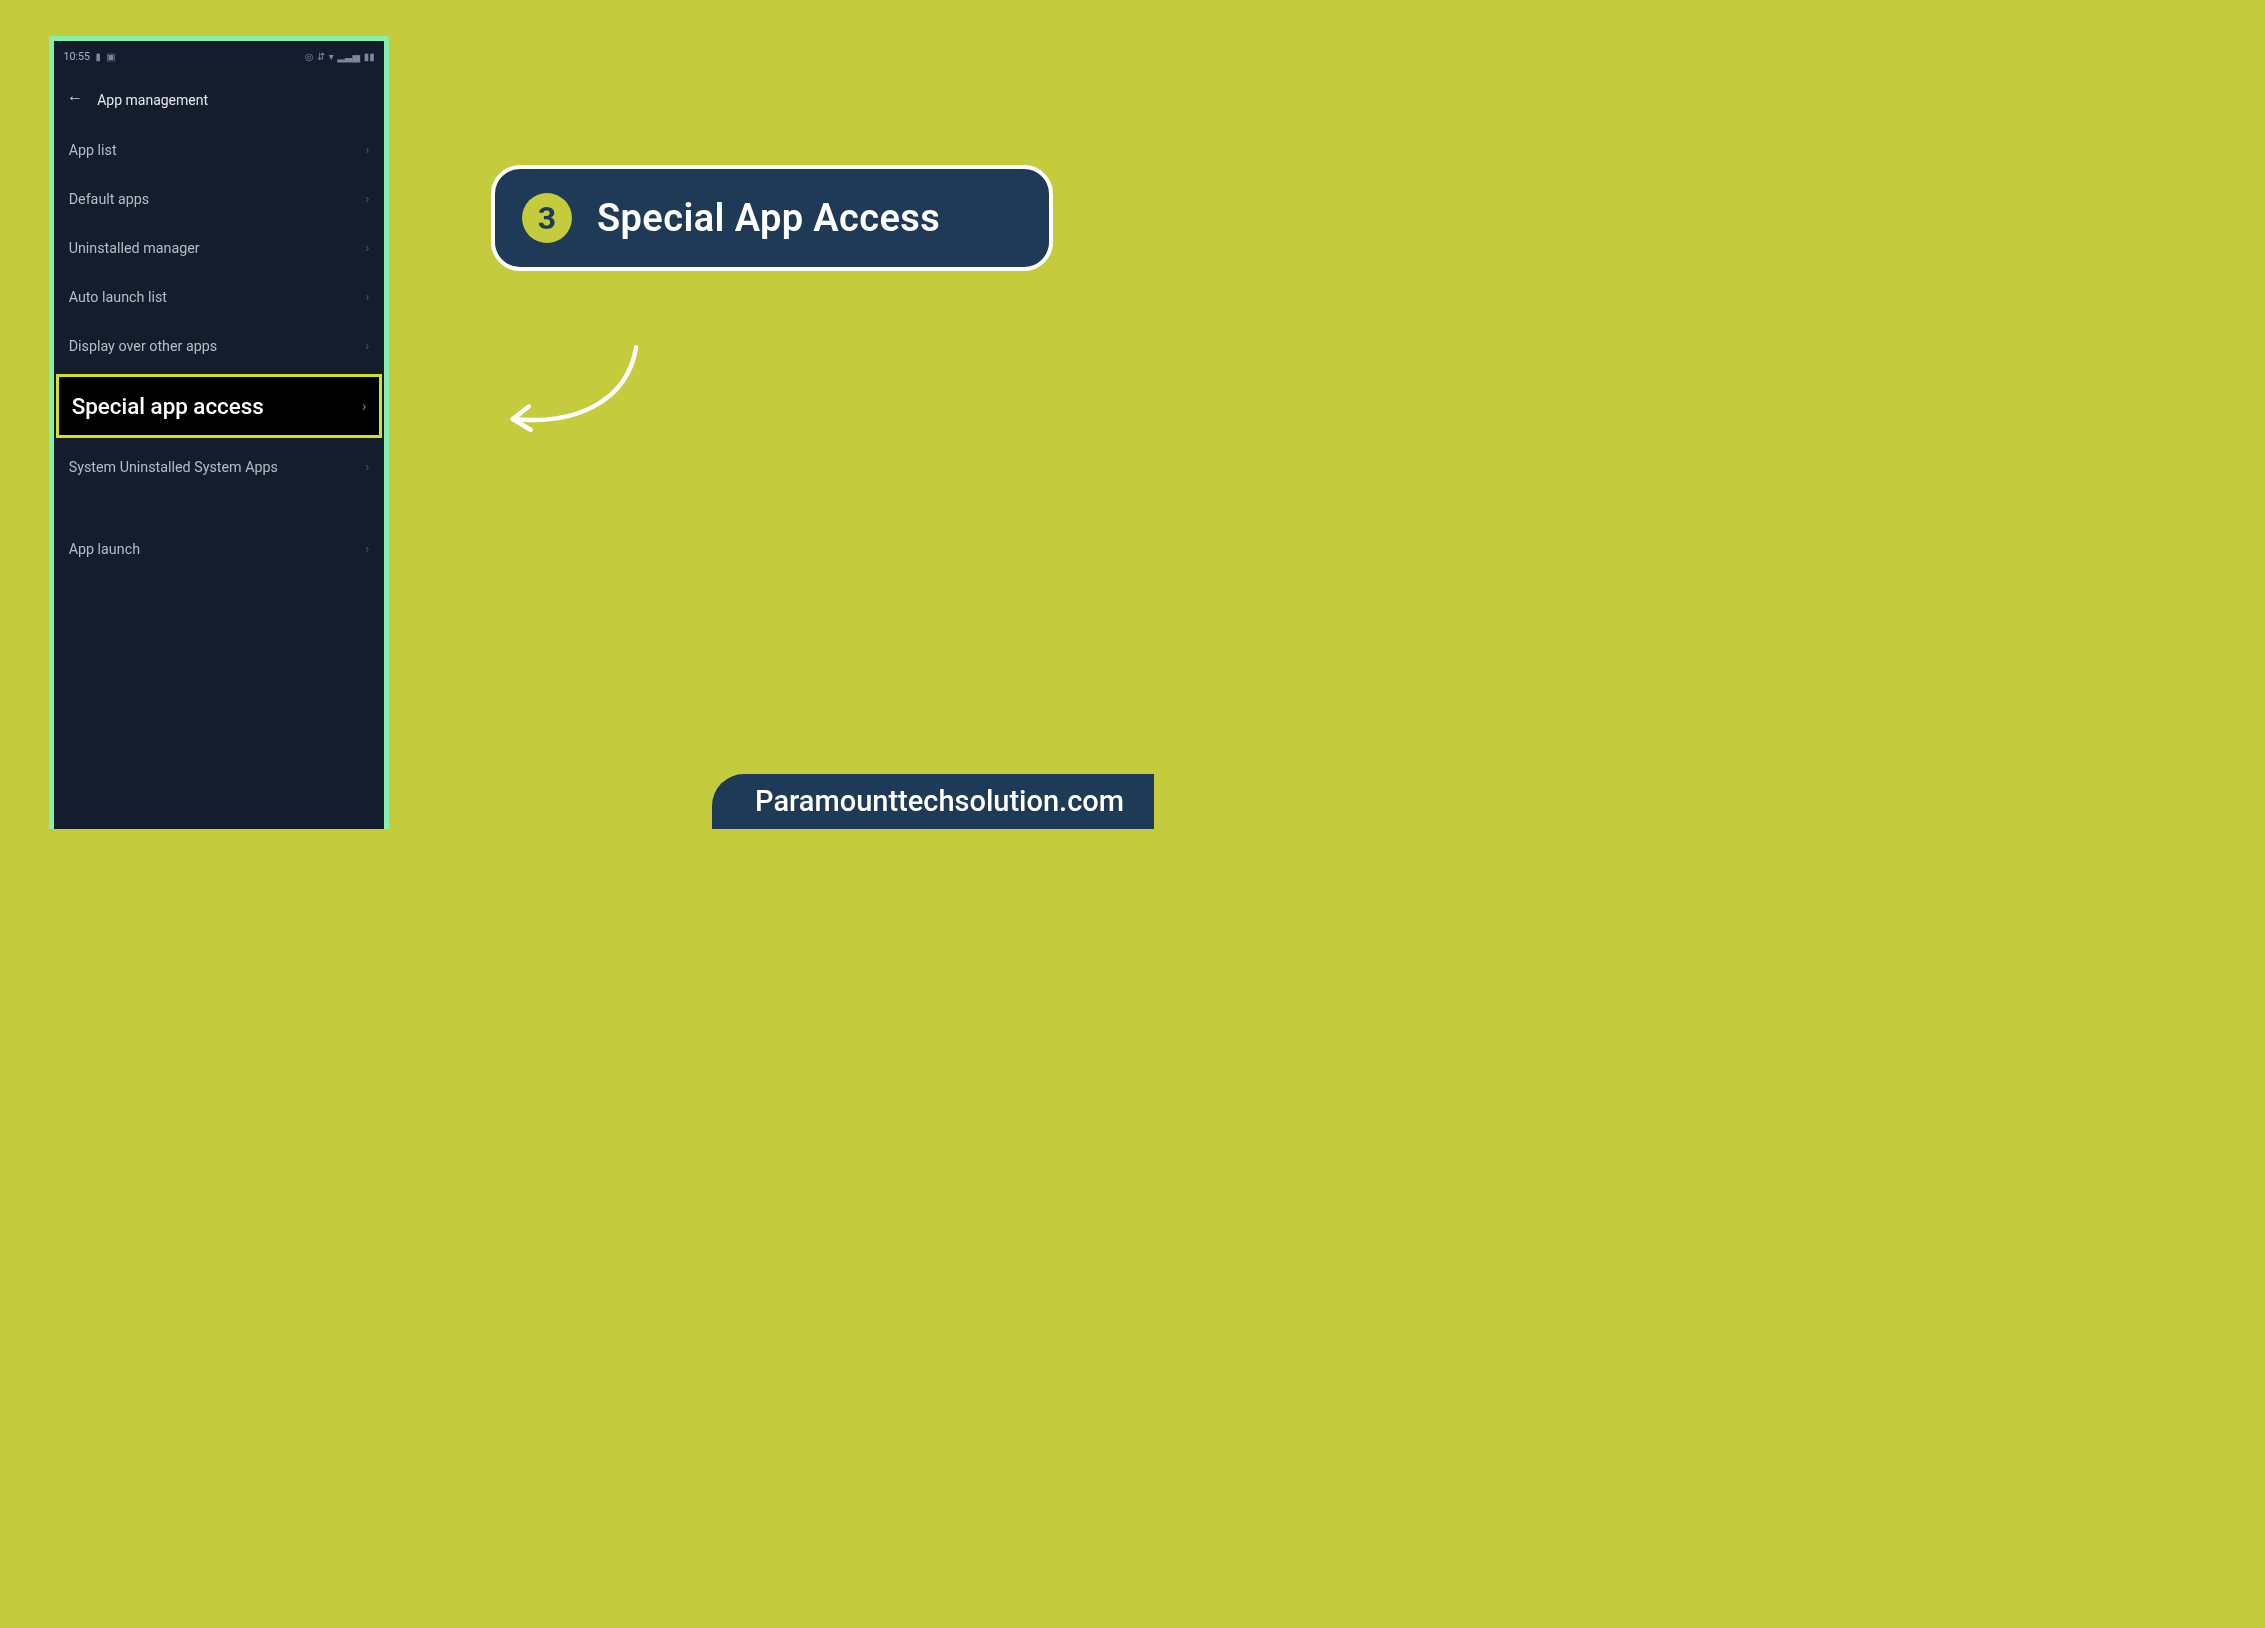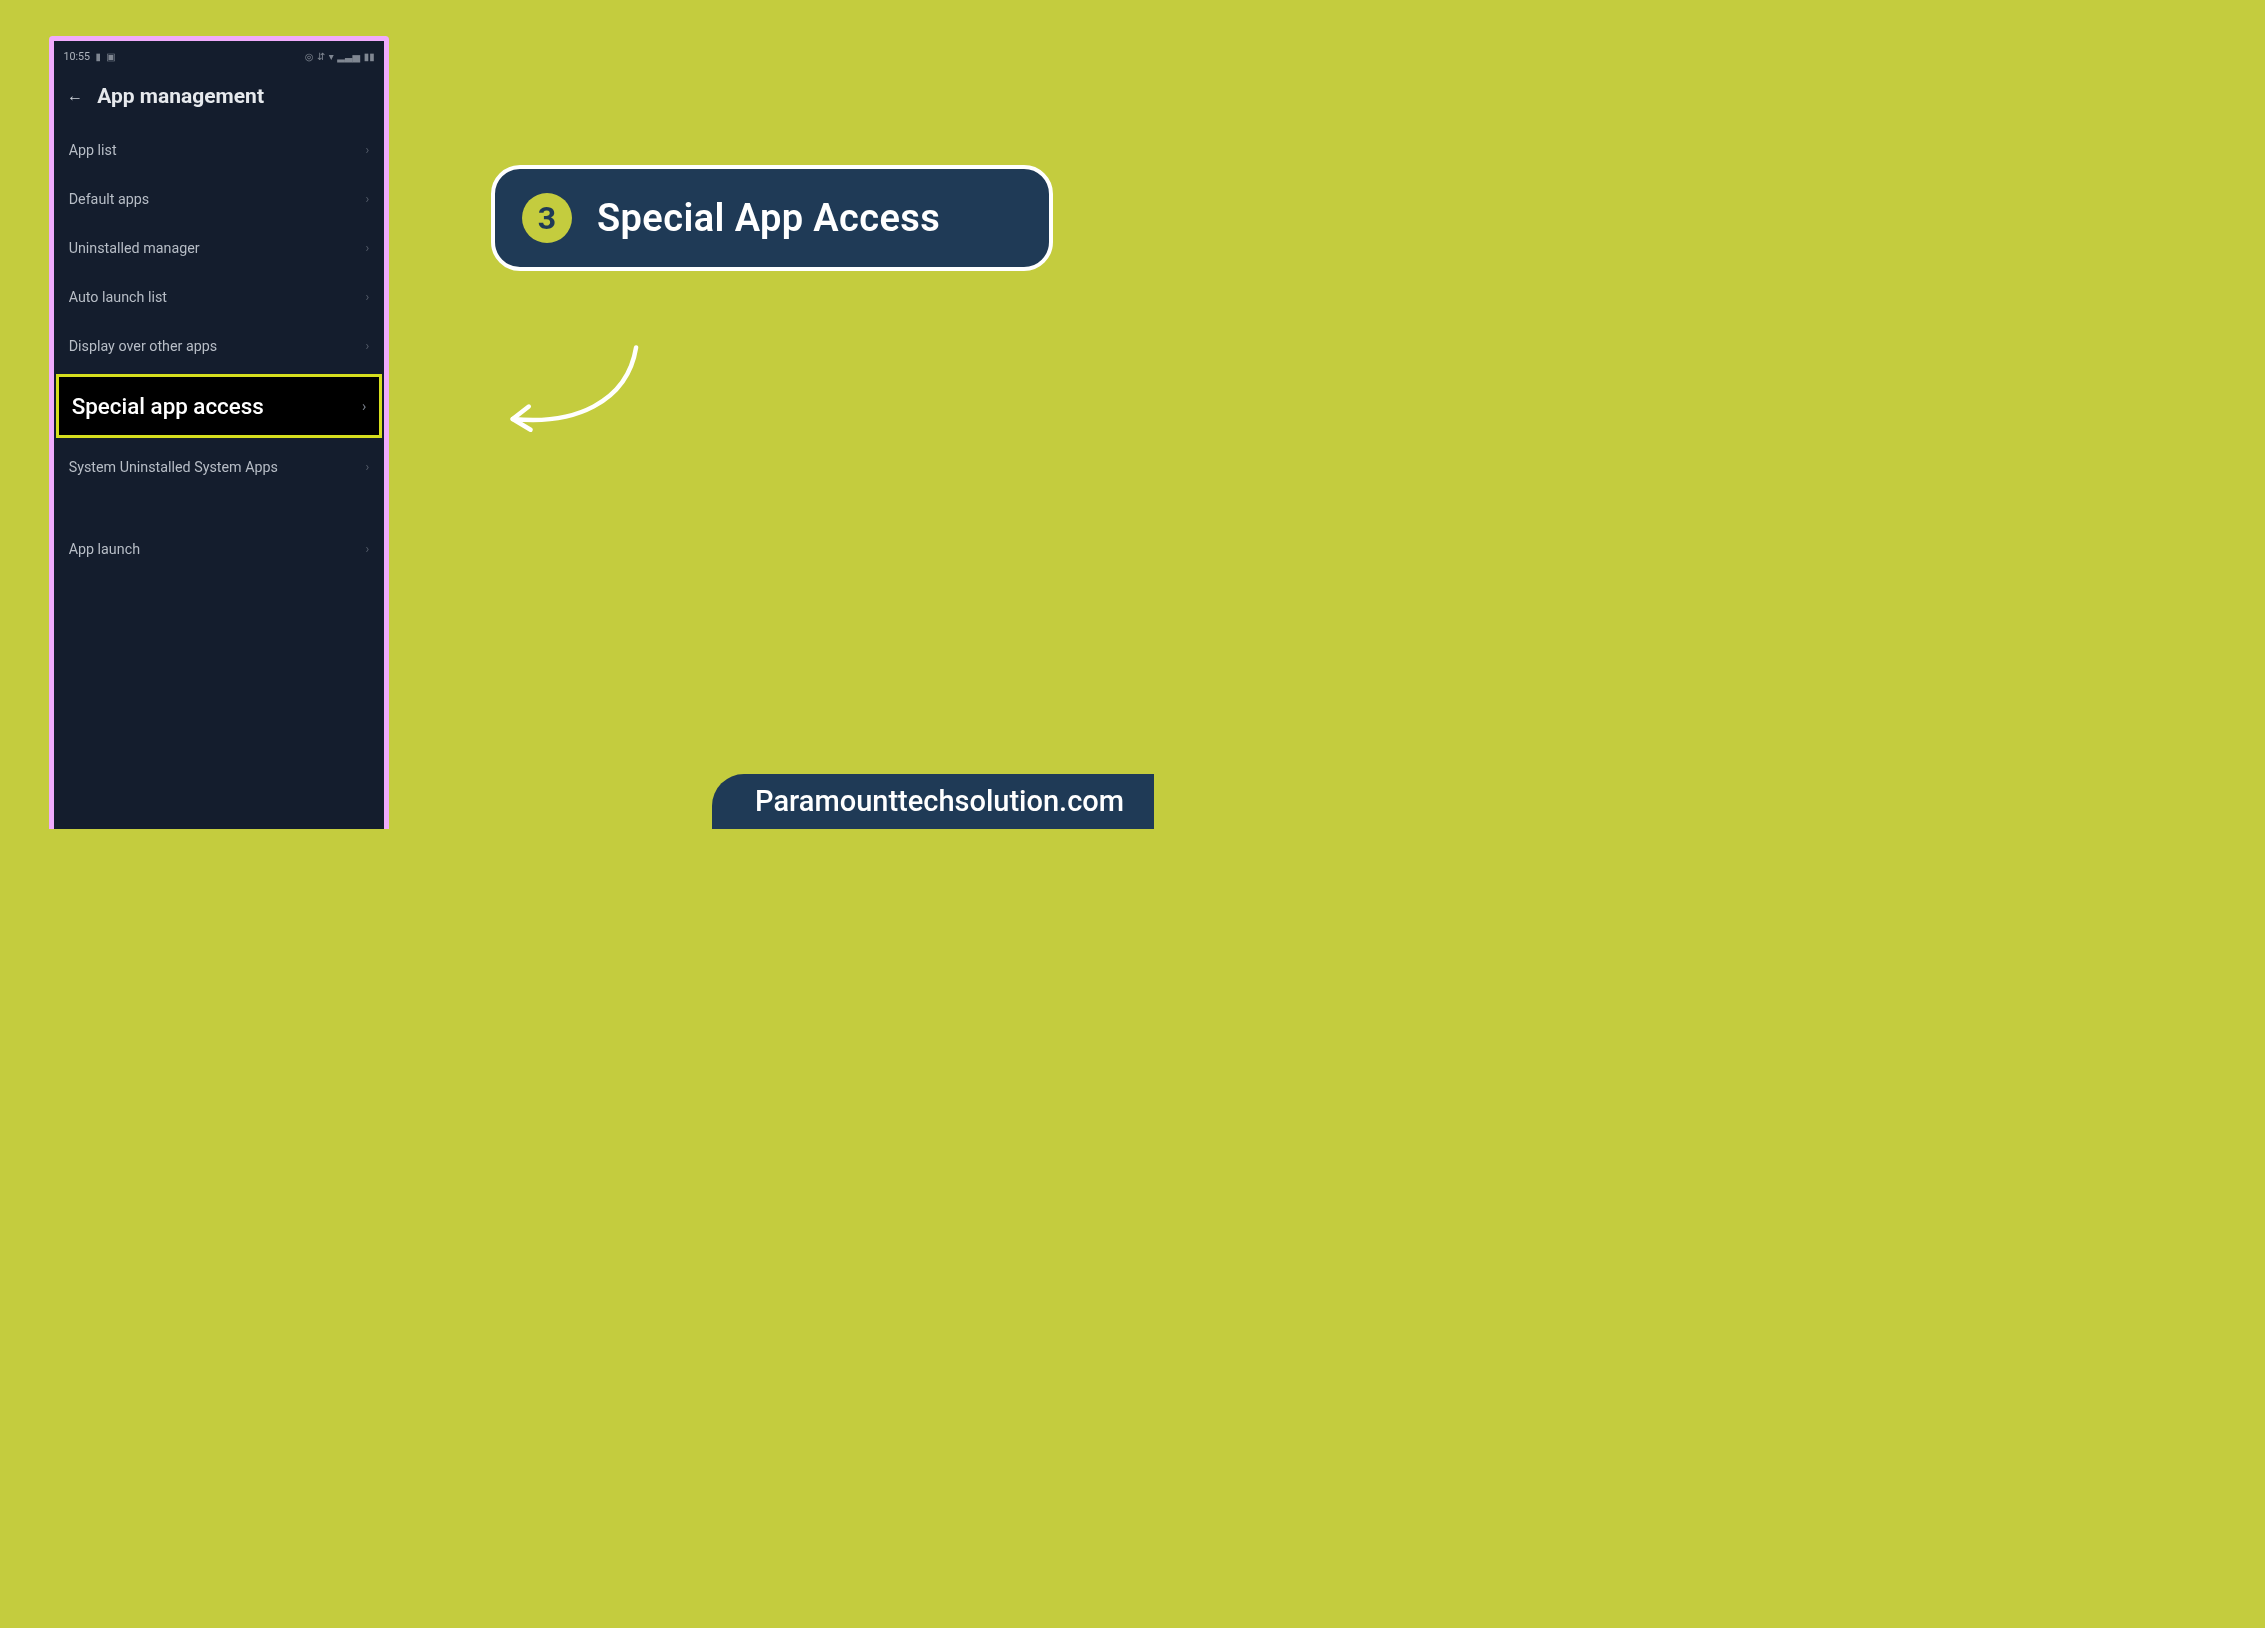--- a/index.html
+++ b/index.html
@@ -13,21 +13,21 @@
     overflow: hidden;
   }
 
   
   .phone {
     position: absolute;
     left: 49px;
     top: 36px;
     width: 340px;
     height: 941px;
-    background: #f0abfc;
+    background: #86efac;
     padding: 5.4px;
     border-radius: 3.6px;
   }
   .phone-inner {
     width: 100%;
     height: 100%;
     background: #141d2d;
     position: relative;
     overflow: hidden;
   }
@@ -53,22 +53,23 @@
     gap: 14.3px;
     padding: 12.5px 12.5px 21.5px 12.5px;
   }
   .back-arrow {
     color: #cfd4db;
     font-size: 16px;
     line-height: 1;
   }
   .header-title {
     color: #e6e9ed;
-    font-size: 21px;
-    font-weight: 700;
+    font-size: 14px;
+    font-weight: 400;
+    margin-top: 8px;
   }
 
   
   .menu {
     display: flex;
     flex-direction: column;
     gap: 8px;
   }
   .menu-item {
     display: flex;

